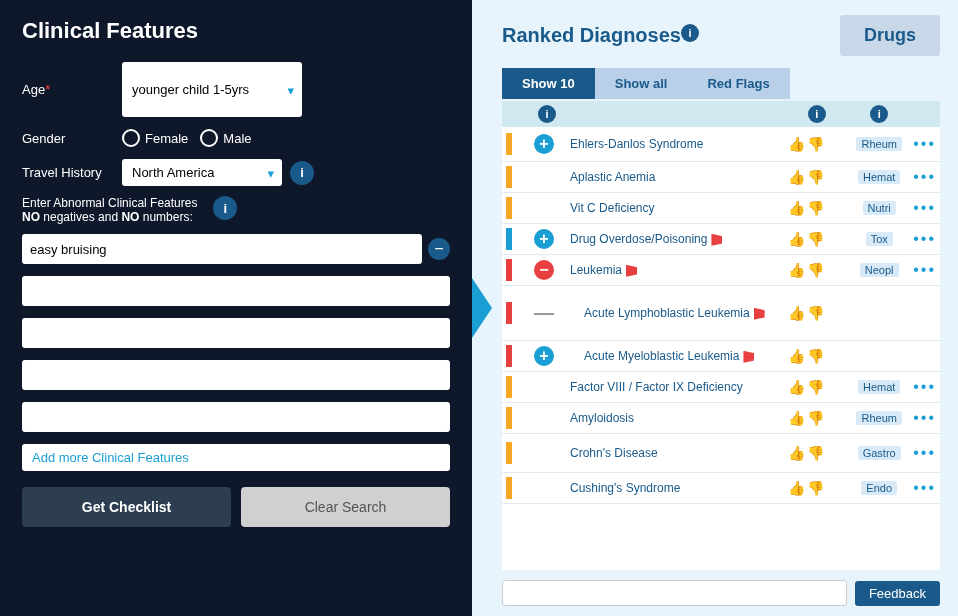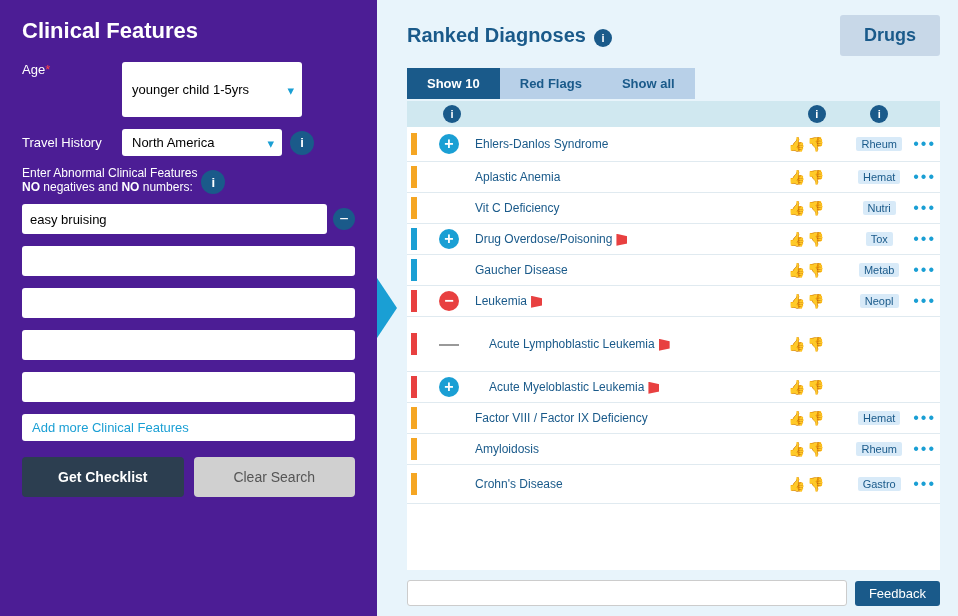--- a/index.html
+++ b/index.html
@@ -11,35 +11,35 @@
       height: 616px;
       overflow: hidden;
     }
     .container {
       display: flex;
       width: 958px;
       height: 616px;
     }
     
     .left-panel {
-      width: 377px;
-      background: #4c1d95;
+      width: 472px;
+      background: #0f172a;
       padding: 18px 22px;
       flex-shrink: 0;
       position: relative;
     }
     .left-panel-title {
       color: white;
       font-size: 22px;
       font-weight: bold;
       margin-bottom: 18px;
     }
     .form-row {
       display: flex;
-      align-items: flex-start;
+      align-items: center;
       margin-bottom: 12px;
     }
     .form-label {
       color: white;
       width: 100px;
       font-size: 13px;
     }
     .required-star {
       color: #ff4444;
     }
@@ -120,22 +120,22 @@
       font-weight: bold;
       font-size: 13px;
       cursor: pointer;
       flex-shrink: 0;
     }
     .instructions {
       color: white;
       font-size: 12px;
       margin-bottom: 10px;
       display: flex;
-      align-items: flex-end;
-      gap: 4px;
+      align-items: flex-start;
+      gap: 16px;
     }
     .instructions-text strong {
       font-weight: bold;
     }
     .features-area {
       margin-bottom: 12px;
     }
     .feature-input-row {
       display: flex;
       align-items: center;
@@ -229,22 +229,21 @@
       display: flex;
       align-items: center;
       justify-content: space-between;
       margin-bottom: 12px;
     }
     .ranked-title {
       font-size: 20px;
       color: #1a5a8a;
       font-weight: bold;
       display: flex;
-      align-items: flex-end;
-      gap: 8px;
+      align-items: flex-start;
     }
     .drugs-btn {
       background: #c8d8e8;
       color: #1a5a8a;
       border: none;
       padding: 10px 24px;
       font-size: 18px;
       font-weight: bold;
       cursor: pointer;
       border-radius: 3px;
@@ -340,20 +339,33 @@
           <option>younger child 1-5yrs</option>
           <option>infant &lt;1yr</option>
           <option>older child 6-12yrs</option>
           <option>teenager 13-18yrs</option>
           <option>adult 19-65yrs</option>
           <option>elderly &gt;65yrs</option>
         </select>
       </div>
     </div>
 
+    <div class="form-row">
+      <div class="form-label">Gender</div>
+      <div class="gender-options">
+        <label class="radio-label">
+          <span class="radio-circle"></span>
+          <span>Female</span>
+        </label>
+        <label class="radio-label">
+          <span class="radio-circle"></span>
+          <span>Male</span>
+        </label>
+      </div>
+    </div>
 
     <div class="travel-row">
       <div class="form-label">Travel History</div>
       <div class="travel-select-wrap">
         <div class="select-wrapper">
           <select class="travel-select">
             <option>North America</option>
             <option>South America</option>
             <option>Europe</option>
             <option>Africa</option>
@@ -404,22 +416,22 @@
     <div class="right-header">
       <div class="ranked-title">
         <span>Ranked Diagnoses</span>
         <div class="info-circle">i</div>
       </div>
       <button class="drugs-btn">Drugs</button>
     </div>
 
     <div style="display:flex; margin-bottom:2px;">
       <button class="tab-btn active">Show 10</button>
+      <button class="tab-btn">Show all</button>
       <button class="tab-btn">Red Flags</button>
-      <button class="tab-btn">Show all</button>
     </div>
 
     <div style="background:white; flex:1; overflow-y:auto;">
       <table class="diag-table">
         <thead>
           <tr class="diag-header-row">
             <td style="width:28px;"></td>
             <td style="width:28px;">
               <div class="info-circle">i</div>
             </td>
@@ -497,37 +509,20 @@
                 <span style="display:flex;align-items:center;gap:2px;">
     <span style="color:#1a5a8a;font-size:14px;cursor:pointer;">👍</span>
     <span style="color:#aaa;font-size:14px;cursor:pointer;">👎</span>
   </span>
               </td>
     <td style="padding:4px 4px;width:55px;text-align:center;"><span style="color:#1a5a8a;font-size:11px;background:#d8eaf8;padding:1px 5px;border-radius:2px;">Tox</span></td>
     <td style="padding:4px 4px;width:30px;"><span style="color:#1a9fd4;font-size:16px;cursor:pointer;letter-spacing:2px;">•••</span></td>
   </tr>
             <tr class="diag-row">
     <td style="padding:4px 4px;width:8px;">
-      <div style="width:6px;height:100%;min-height:22px;background:#1a9fd4;"></div>
-    </td>
-    <td style="padding:4px 4px;width:26px;"></td>
-    <td style="padding:4px 6px;">
-      <span style="color:#1a5a8a;font-size:12px;">Gaucher Disease</span>
-    </td>
-    <td style="padding:4px 4px;width:65px;text-align:center;">
-                <span style="display:flex;align-items:center;gap:2px;">
-    <span style="color:#1a5a8a;font-size:14px;cursor:pointer;">👍</span>
-    <span style="color:#aaa;font-size:14px;cursor:pointer;">👎</span>
-  </span>
-              </td>
-    <td style="padding:4px 4px;width:55px;text-align:center;"><span style="color:#1a5a8a;font-size:11px;background:#d8eaf8;padding:1px 5px;border-radius:2px;">Metab</span></td>
-    <td style="padding:4px 4px;width:30px;"><span style="color:#1a9fd4;font-size:16px;cursor:pointer;letter-spacing:2px;">•••</span></td>
-  </tr>
-            <tr class="diag-row">
-    <td style="padding:4px 4px;width:8px;">
       <div style="width:6px;height:100%;min-height:22px;background:#e84040;"></div>
     </td>
     <td style="padding:4px 4px;width:26px;"><span style="width:20px;height:20px;border-radius:50%;background:#e84040;color:white;display:inline-flex;align-items:center;justify-content:center;font-size:16px;font-weight:bold;cursor:pointer;">−</span></td>
     <td style="padding:4px 6px;">
       <span style="color:#1a5a8a;font-size:12px;">Leukemia</span><span style="display:inline-block;margin-left:4px;width:11px;height:12px;background:#e84040;clip-path:polygon(0 0,100% 20%,100% 80%,0 100%);vertical-align:middle;"></span>
     </td>
     <td style="padding:4px 4px;width:65px;text-align:center;">
                 <span style="display:flex;align-items:center;gap:2px;">
     <span style="color:#1a5a8a;font-size:14px;cursor:pointer;">👍</span>
     <span style="color:#aaa;font-size:14px;cursor:pointer;">👎</span>
@@ -614,20 +609,37 @@
     </td>
     <td style="padding:4px 4px;width:65px;text-align:center;">
                 <span style="display:flex;align-items:center;gap:2px;">
     <span style="color:#1a5a8a;font-size:14px;cursor:pointer;">👍</span>
     <span style="color:#aaa;font-size:14px;cursor:pointer;">👎</span>
   </span>
               </td>
     <td style="padding:4px 4px;width:55px;text-align:center;"><span style="color:#1a5a8a;font-size:11px;background:#d8eaf8;padding:1px 5px;border-radius:2px;">Gastro</span></td>
     <td style="padding:4px 4px;width:30px;"><span style="color:#1a9fd4;font-size:16px;cursor:pointer;letter-spacing:2px;">•••</span></td>
   </tr>
+            <tr class="diag-row">
+    <td style="padding:4px 4px;width:8px;">
+      <div style="width:6px;height:100%;min-height:22px;background:#f5a623;"></div>
+    </td>
+    <td style="padding:4px 4px;width:26px;"></td>
+    <td style="padding:4px 6px;">
+      <span style="color:#1a5a8a;font-size:12px;">Cushing's Syndrome</span>
+    </td>
+    <td style="padding:4px 4px;width:65px;text-align:center;">
+                <span style="display:flex;align-items:center;gap:2px;">
+    <span style="color:#1a5a8a;font-size:14px;cursor:pointer;">👍</span>
+    <span style="color:#aaa;font-size:14px;cursor:pointer;">👎</span>
+  </span>
+              </td>
+    <td style="padding:4px 4px;width:55px;text-align:center;"><span style="color:#1a5a8a;font-size:11px;background:#d8eaf8;padding:1px 5px;border-radius:2px;">Endo</span></td>
+    <td style="padding:4px 4px;width:30px;"><span style="color:#1a9fd4;font-size:16px;cursor:pointer;letter-spacing:2px;">•••</span></td>
+  </tr>
           </tbody>
       </table>
     </div>
 
     <div class="feedback-bar">
       <input type="text" class="feedback-input" placeholder="" style="">
       <button class="feedback-btn">Feedback</button>
     </div>
   </div>
 </div>

